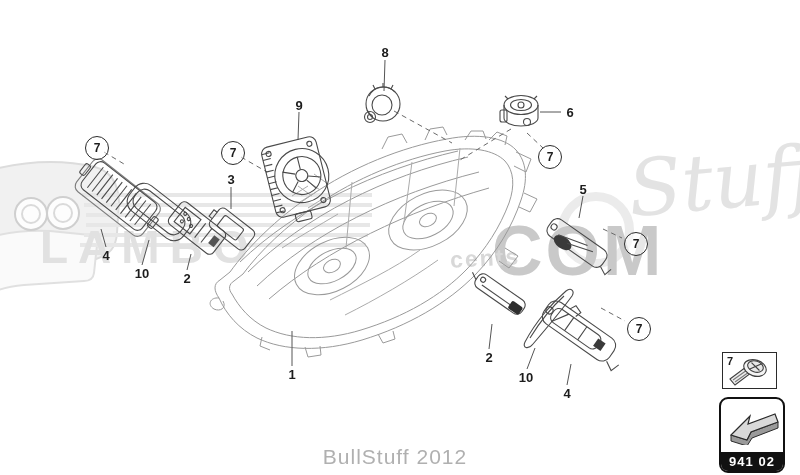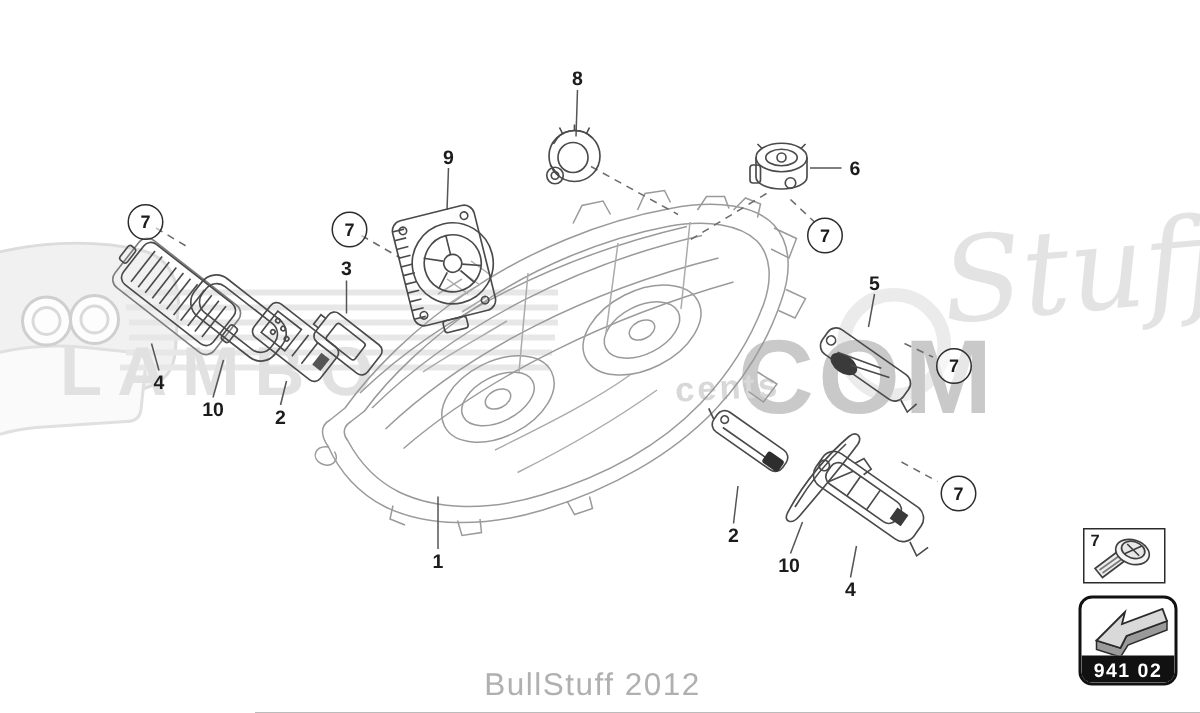--- a/index.html
+++ b/index.html
@@ -46,21 +46,21 @@
   }
   
   .screwbox{
     position:absolute;left:722px;top:352px;width:55px;height:37px;z-index:4;
     box-sizing:border-box;border:1.5px solid #2b2b2b;background:#fff;
   }
   .screwbox .mini7{
     position:absolute;left:4px;top:2px;font-size:11px;font-weight:bold;color:#1c1c1c;
   }
   .navbox{
-    position:absolute;left:719px;top:397px;width:66px;height:60px;z-index:4;
+    position:absolute;left:719px;top:397px;width:66px;height:76px;z-index:4;
     box-sizing:border-box;border:2px solid #111;border-radius:9px;background:#fff;
     overflow:hidden;display:flex;flex-direction:column;
   }
   .navbox .iconarea{flex:1;display:flex;align-items:center;justify-content:center;}
   .navbox .codebar{
     height:19px;background:#111;color:#fff;display:flex;align-items:center;
     justify-content:center;font-size:13px;font-weight:bold;letter-spacing:1px;
   }
   
   .footer{

